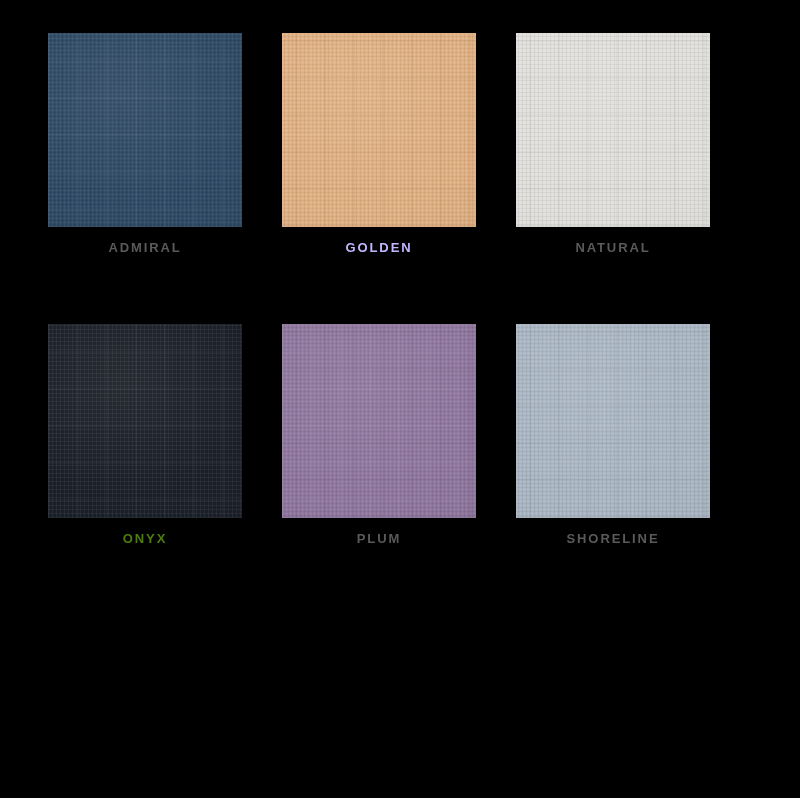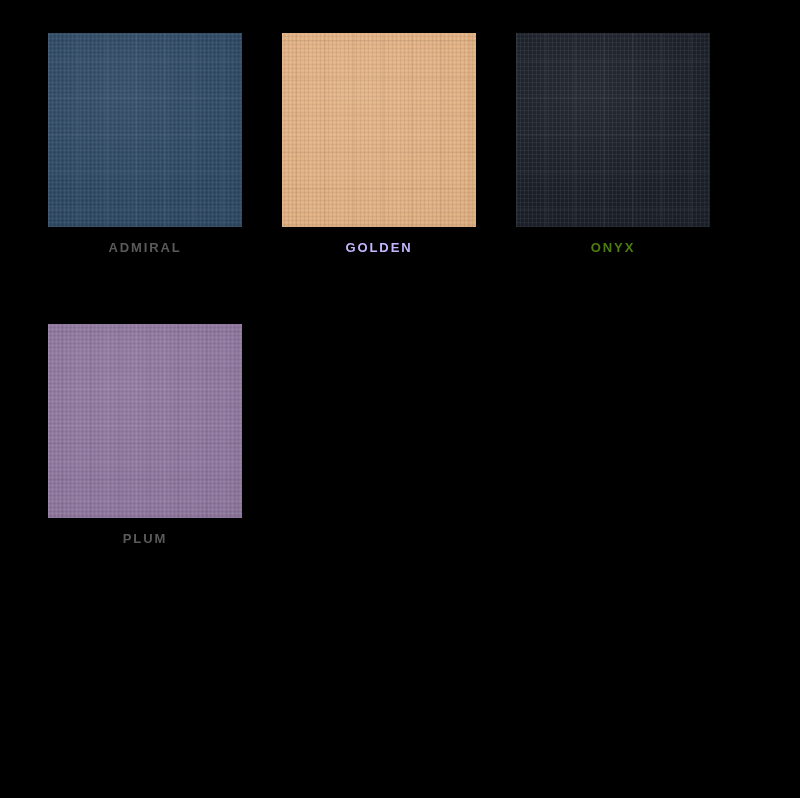--- a/index.html
+++ b/index.html
@@ -149,20 +149,29 @@
   <div class="swatch-cell">
     <div class="swatch-chip" style="background-color: rgb(227, 177, 130);">
       <span class="weave-warp"></span>
       <span class="weave-weft"></span>
       <span class="weave-slub"></span>
       <span class="weave-sheen"></span>
     </div>
     <div class="swatch-label" style="color: #c4b5fd;">GOLDEN</div>
   </div>
 
+  <div class="swatch-cell">
+    <div class="swatch-chip" style="background-color: rgb(226, 224, 221);">
+      <span class="weave-warp"></span>
+      <span class="weave-weft"></span>
+      <span class="weave-slub"></span>
+      <span class="weave-sheen"></span>
+    </div>
+    <div class="swatch-label" style="color: rgb(90, 90, 90);">NATURAL</div>
+  </div>
 
   <div class="swatch-cell">
     <div class="swatch-chip" style="background-color: rgb(27, 32, 41);">
       <span class="weave-warp"></span>
       <span class="weave-weft"></span>
       <span class="weave-slub"></span>
       <span class="weave-sheen"></span>
     </div>
     <div class="swatch-label" style="color: #4d7c0f;">ONYX</div>
   </div>
@@ -170,15 +179,24 @@
   <div class="swatch-cell">
     <div class="swatch-chip" style="background-color: rgb(144, 119, 160);">
       <span class="weave-warp"></span>
       <span class="weave-weft"></span>
       <span class="weave-slub"></span>
       <span class="weave-sheen"></span>
     </div>
     <div class="swatch-label" style="color: rgb(90, 90, 90);">PLUM</div>
   </div>
 
+  <div class="swatch-cell">
+    <div class="swatch-chip" style="background-color: rgb(170, 183, 196);">
+      <span class="weave-warp"></span>
+      <span class="weave-weft"></span>
+      <span class="weave-slub"></span>
+      <span class="weave-sheen"></span>
+    </div>
+    <div class="swatch-label" style="color: rgb(90, 90, 90);">SHORELINE</div>
+  </div>
 
 
 </main>
 
 </body></html>

